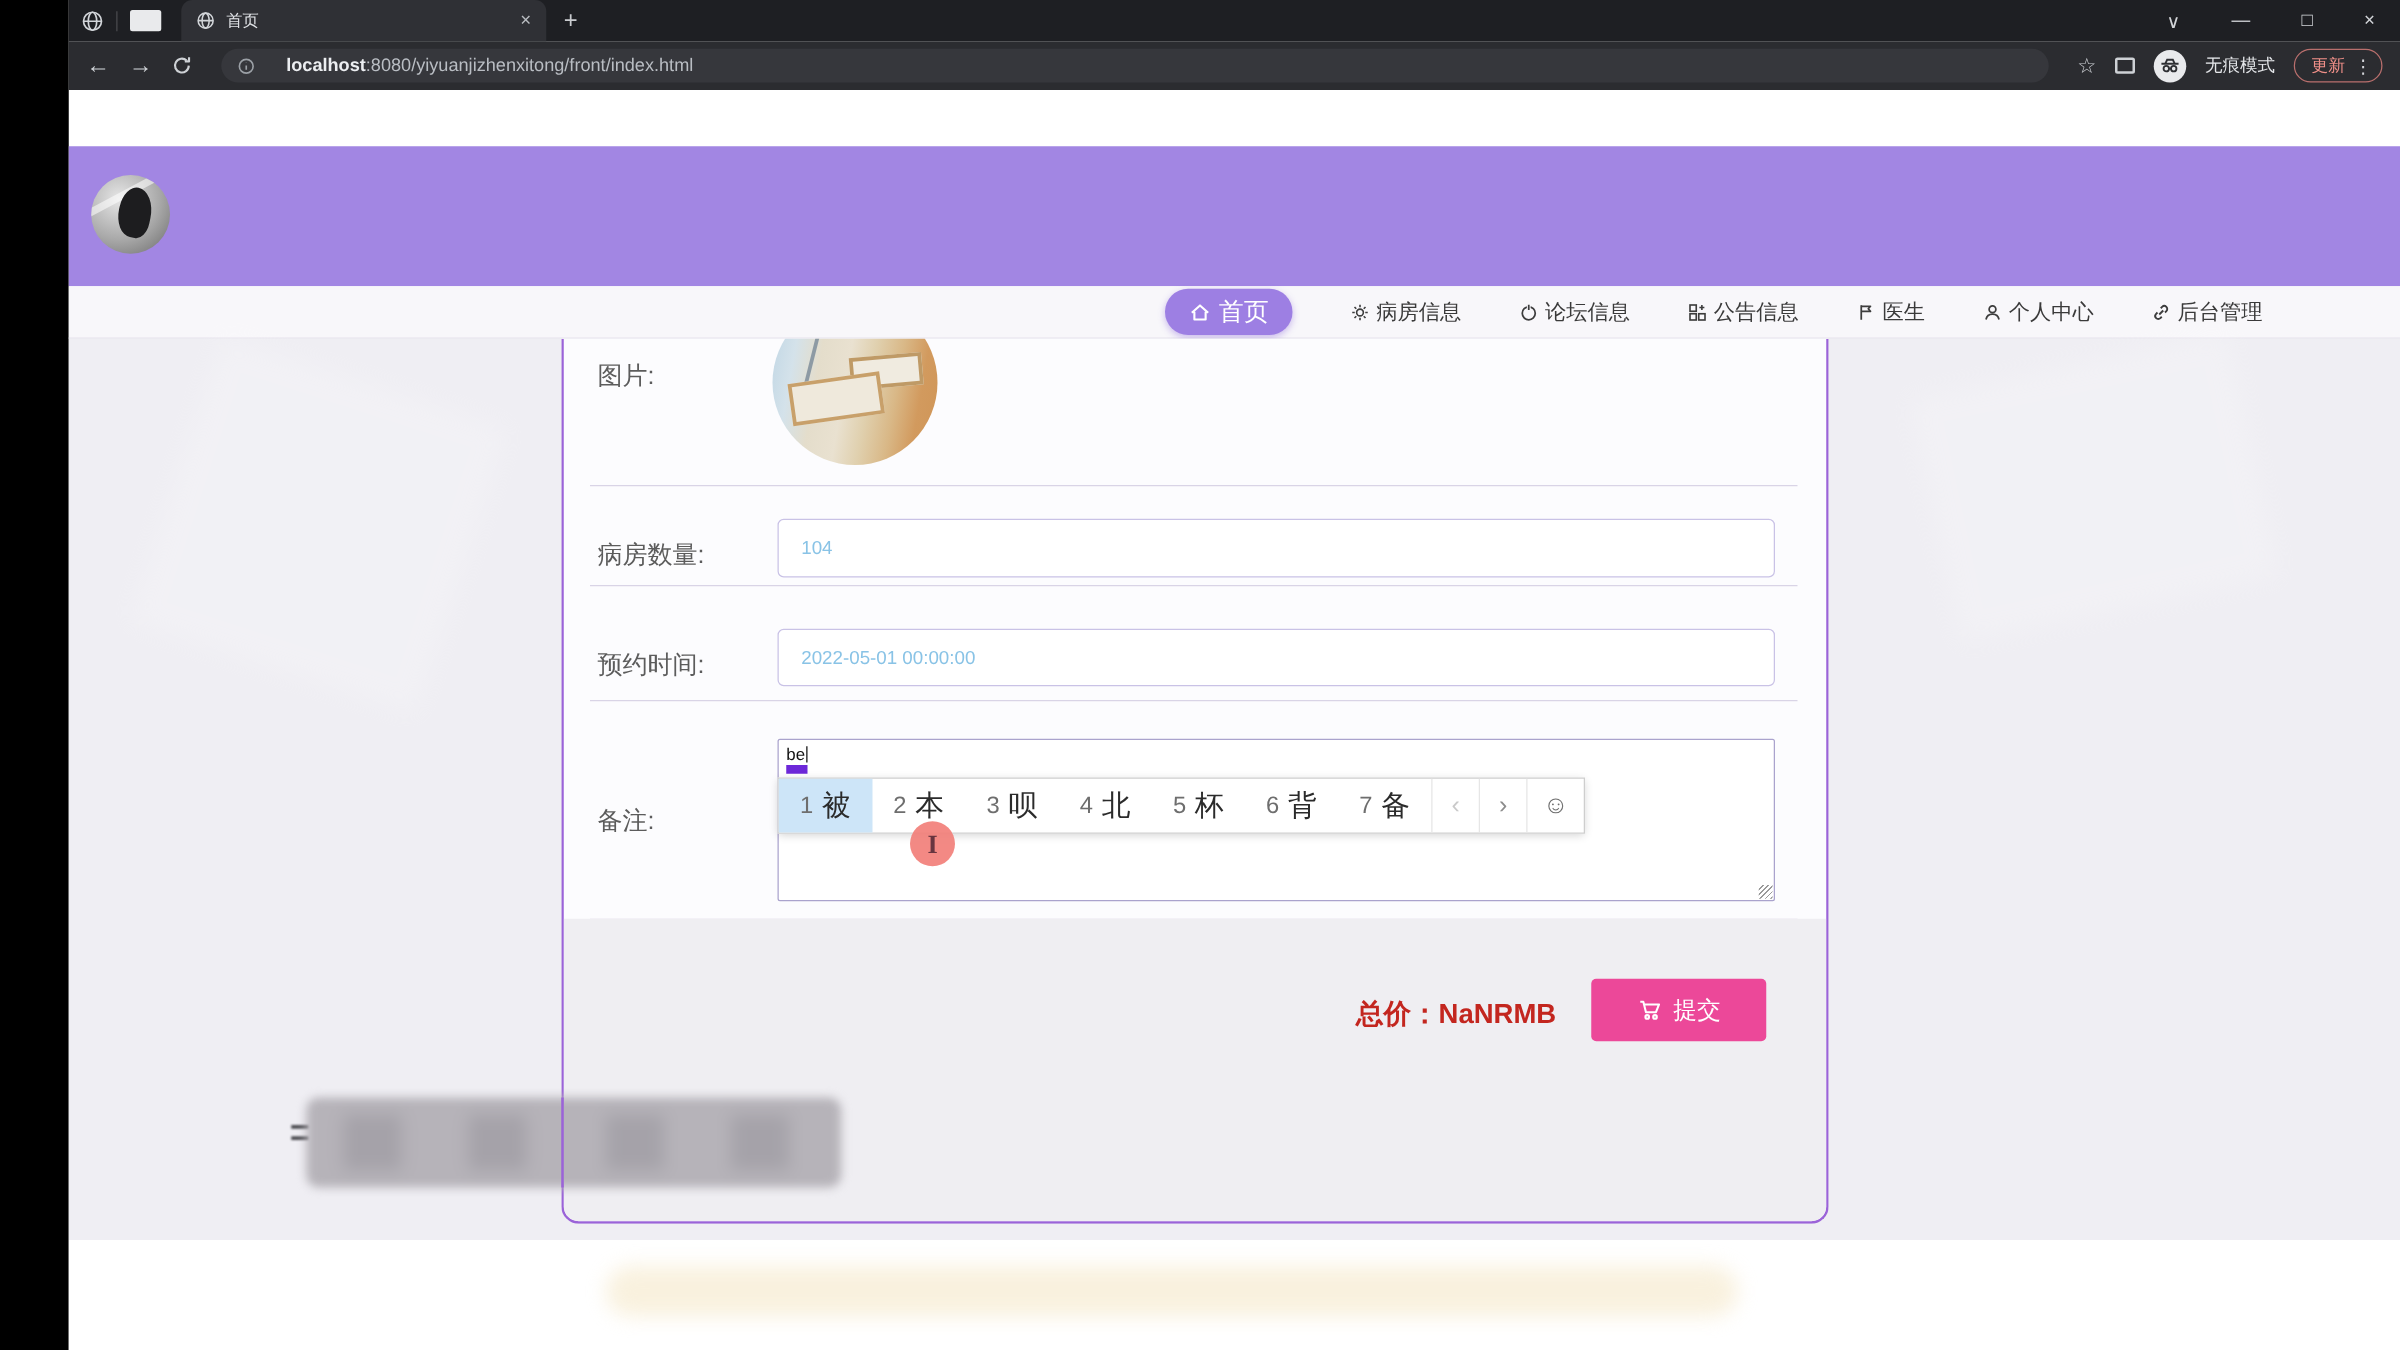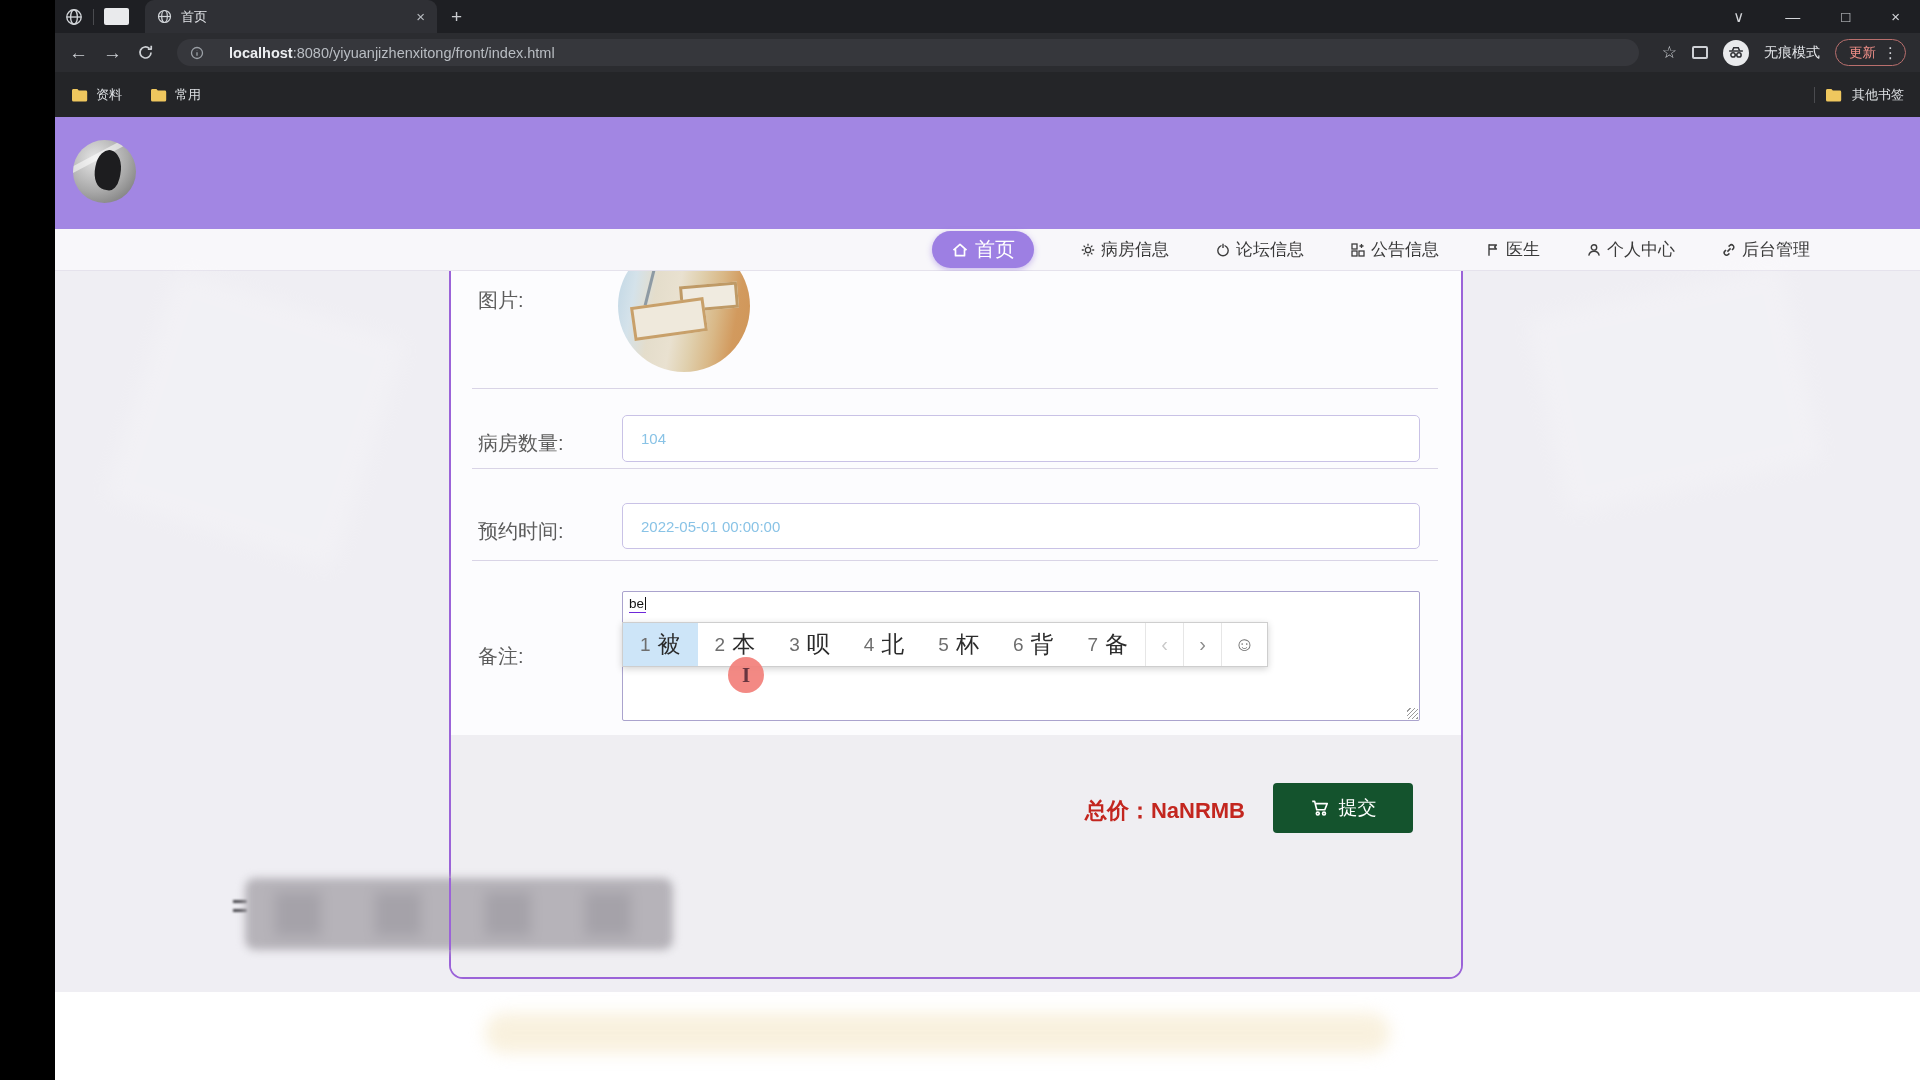--- a/index.html
+++ b/index.html
@@ -82,21 +82,21 @@
   .wp-rail { position:absolute; left:30px; top:18px; width:3px; height:60px; background:#8d9aa4; transform:rotate(14deg); }
 
   .f-input { position:absolute; left:171px; width:798px; border:1px solid #c9c2e6; border-radius:5px;
              background:#fff; padding:0 18px; font-size:15px; color:#89c3e6;
              font-family:"Liberation Sans","DejaVu Sans",sans-serif; outline:none; }
   .f-textarea { position:absolute; left:171px; top:320px; width:798px; height:130px; background:#fff;
                 border:1px solid #aaa3cd; border-radius:2px; }
   .f-textarea::after { content:""; position:absolute; right:1px; bottom:1px; width:11px; height:11px;
       background:repeating-linear-gradient(135deg, transparent 0 2px, #9a9a9a 2px 3px); }
   .composition { position:absolute; left:6px; top:4px; font-size:13.5px; color:#111;
-                 border-bottom:1px solid #6d28d9; padding-bottom:1px; }
+                 border-bottom:7px solid #6d28d9; padding-bottom:1px; }
   .composition::after { content:""; display:inline-block; width:1px; height:13px; background:#111;
                         vertical-align:-2px; margin-left:1px; }
 
   .ime-bar { position:absolute; left:171px; top:351px; height:45px; display:inline-flex; align-items:stretch;
              background:#fff; border:1px solid #cecece; box-shadow:0 2px 7px rgba(0,0,0,.18); z-index:5; }
   .cand { display:flex; align-items:center; gap:7px; padding:0 17px; }
   .cand .n { font-size:19px; color:#6e6e6e; }
   .cand .c { font-size:23px; color:#2b2b2b; }
   .cand.sel { background:#cde5f8; }
   .cbtn { width:38px; display:flex; align-items:center; justify-content:center; border-left:1px solid #e6e6e6;
@@ -105,21 +105,21 @@
   .cbtn.smiley { width:46px; font-size:20px; color:#6f6f6f; }
 
   .cursor-badge { position:absolute; left:277px; top:386px; width:36px; height:36px; border-radius:50%;
                   background:#f2807a; opacity:.92; display:flex; align-items:center; justify-content:center;
                   z-index:6; font-family:"Liberation Serif","DejaVu Serif",serif; font-size:21px;
                   font-weight:bold; color:#5c2430; }
 
   .card-footer { position:absolute; left:0; right:0; top:464px; bottom:0; background:#efeef2;padding-left:38px; }
   .total-line { position:absolute; right:216px; top:61px; font-size:22px; font-weight:bold; color:#c3261f;
                 white-space:nowrap; }
-  .submit-btn { position:absolute; right:48px; top:48px; width:140px; height:50px; background:#14532d;
+  .submit-btn { position:absolute; right:48px; top:48px; width:140px; height:50px; background:#ec4899;
                 border:none; border-radius:4px; color:#fff; font-size:19px; display:flex; align-items:center;
                 justify-content:center; gap:9px; cursor:pointer;
                 font-family:"Liberation Sans","DejaVu Sans",sans-serif; }
 
   .blur-blob { position:absolute; left:190px; top:878px; width:428px; height:72px; background:#b6b3b9;
                border-radius:10px; filter:blur(4px); z-index:3; }
   .blob-smudge { position:absolute; top:14px; width:46px; height:44px; background:#a5a2a9; filter:blur(5px); }
   .blob-mark { position:absolute; left:178px; top:896px; width:14px; height:22px; z-index:3; filter:blur(1px); }
   .blob-mark i { position:absolute; left:0; width:14px; height:3px; background:#4d4d52; display:block; }
   .border-overlay { position:absolute; left:394px; top:878px; width:2px; height:72px; background:#9b63d8; z-index:4; }
@@ -195,41 +195,20 @@
           <path d="M6.3 7.6h1.4"></path>
       </svg>
     </span>
     <span class="incog-label">无痕模式</span>
     <div class="update-pill">
       <span class="update-label">更新</span>
       <span class="menu-dots">⋮</span>
     </div>
   </div>
 
-  <div class="bookmarkbar">
-    <div class="bm">
-      <svg width="17" height="14" viewBox="0 0 17 14">
-        <path d="M1 2.5c0-.8.6-1.5 1.4-1.5h4l1.4 1.6h7A1.4 1.4 0 0 1 16.2 4v8a1.5 1.5 0 0 1-1.5 1.5H2.5A1.5 1.5 0 0 1 1 12z" fill="#efc75e"></path>
-      </svg>
-      <span>资料</span>
-    </div>
-    <div class="bm">
-      <svg width="17" height="14" viewBox="0 0 17 14">
-        <path d="M1 2.5c0-.8.6-1.5 1.4-1.5h4l1.4 1.6h7A1.4 1.4 0 0 1 16.2 4v8a1.5 1.5 0 0 1-1.5 1.5H2.5A1.5 1.5 0 0 1 1 12z" fill="#efc75e"></path>
-      </svg>
-      <span>常用</span>
-    </div>
-    <div class="bm-right">
-      <span class="vsep"></span>
-      <svg width="17" height="14" viewBox="0 0 17 14">
-        <path d="M1 2.5c0-.8.6-1.5 1.4-1.5h4l1.4 1.6h7A1.4 1.4 0 0 1 16.2 4v8a1.5 1.5 0 0 1-1.5 1.5H2.5A1.5 1.5 0 0 1 1 12z" fill="#efc75e"></path>
-      </svg>
-      <span class="bm">其他书签</span>
-    </div>
-  </div>
 
   <div class="site-header">
     <div class="logo"></div>
   </div>
 
   <div class="site-nav">
     <div class="nav-pill">
       <svg width="18" height="18" viewBox="0 0 16 16" fill="none" stroke="#fff" stroke-width="1.5">
         <path d="M2.2 8.2 8 3l5.8 5.2M4 7.4V13h8V7.4" stroke-linejoin="round"></path>
       </svg>

